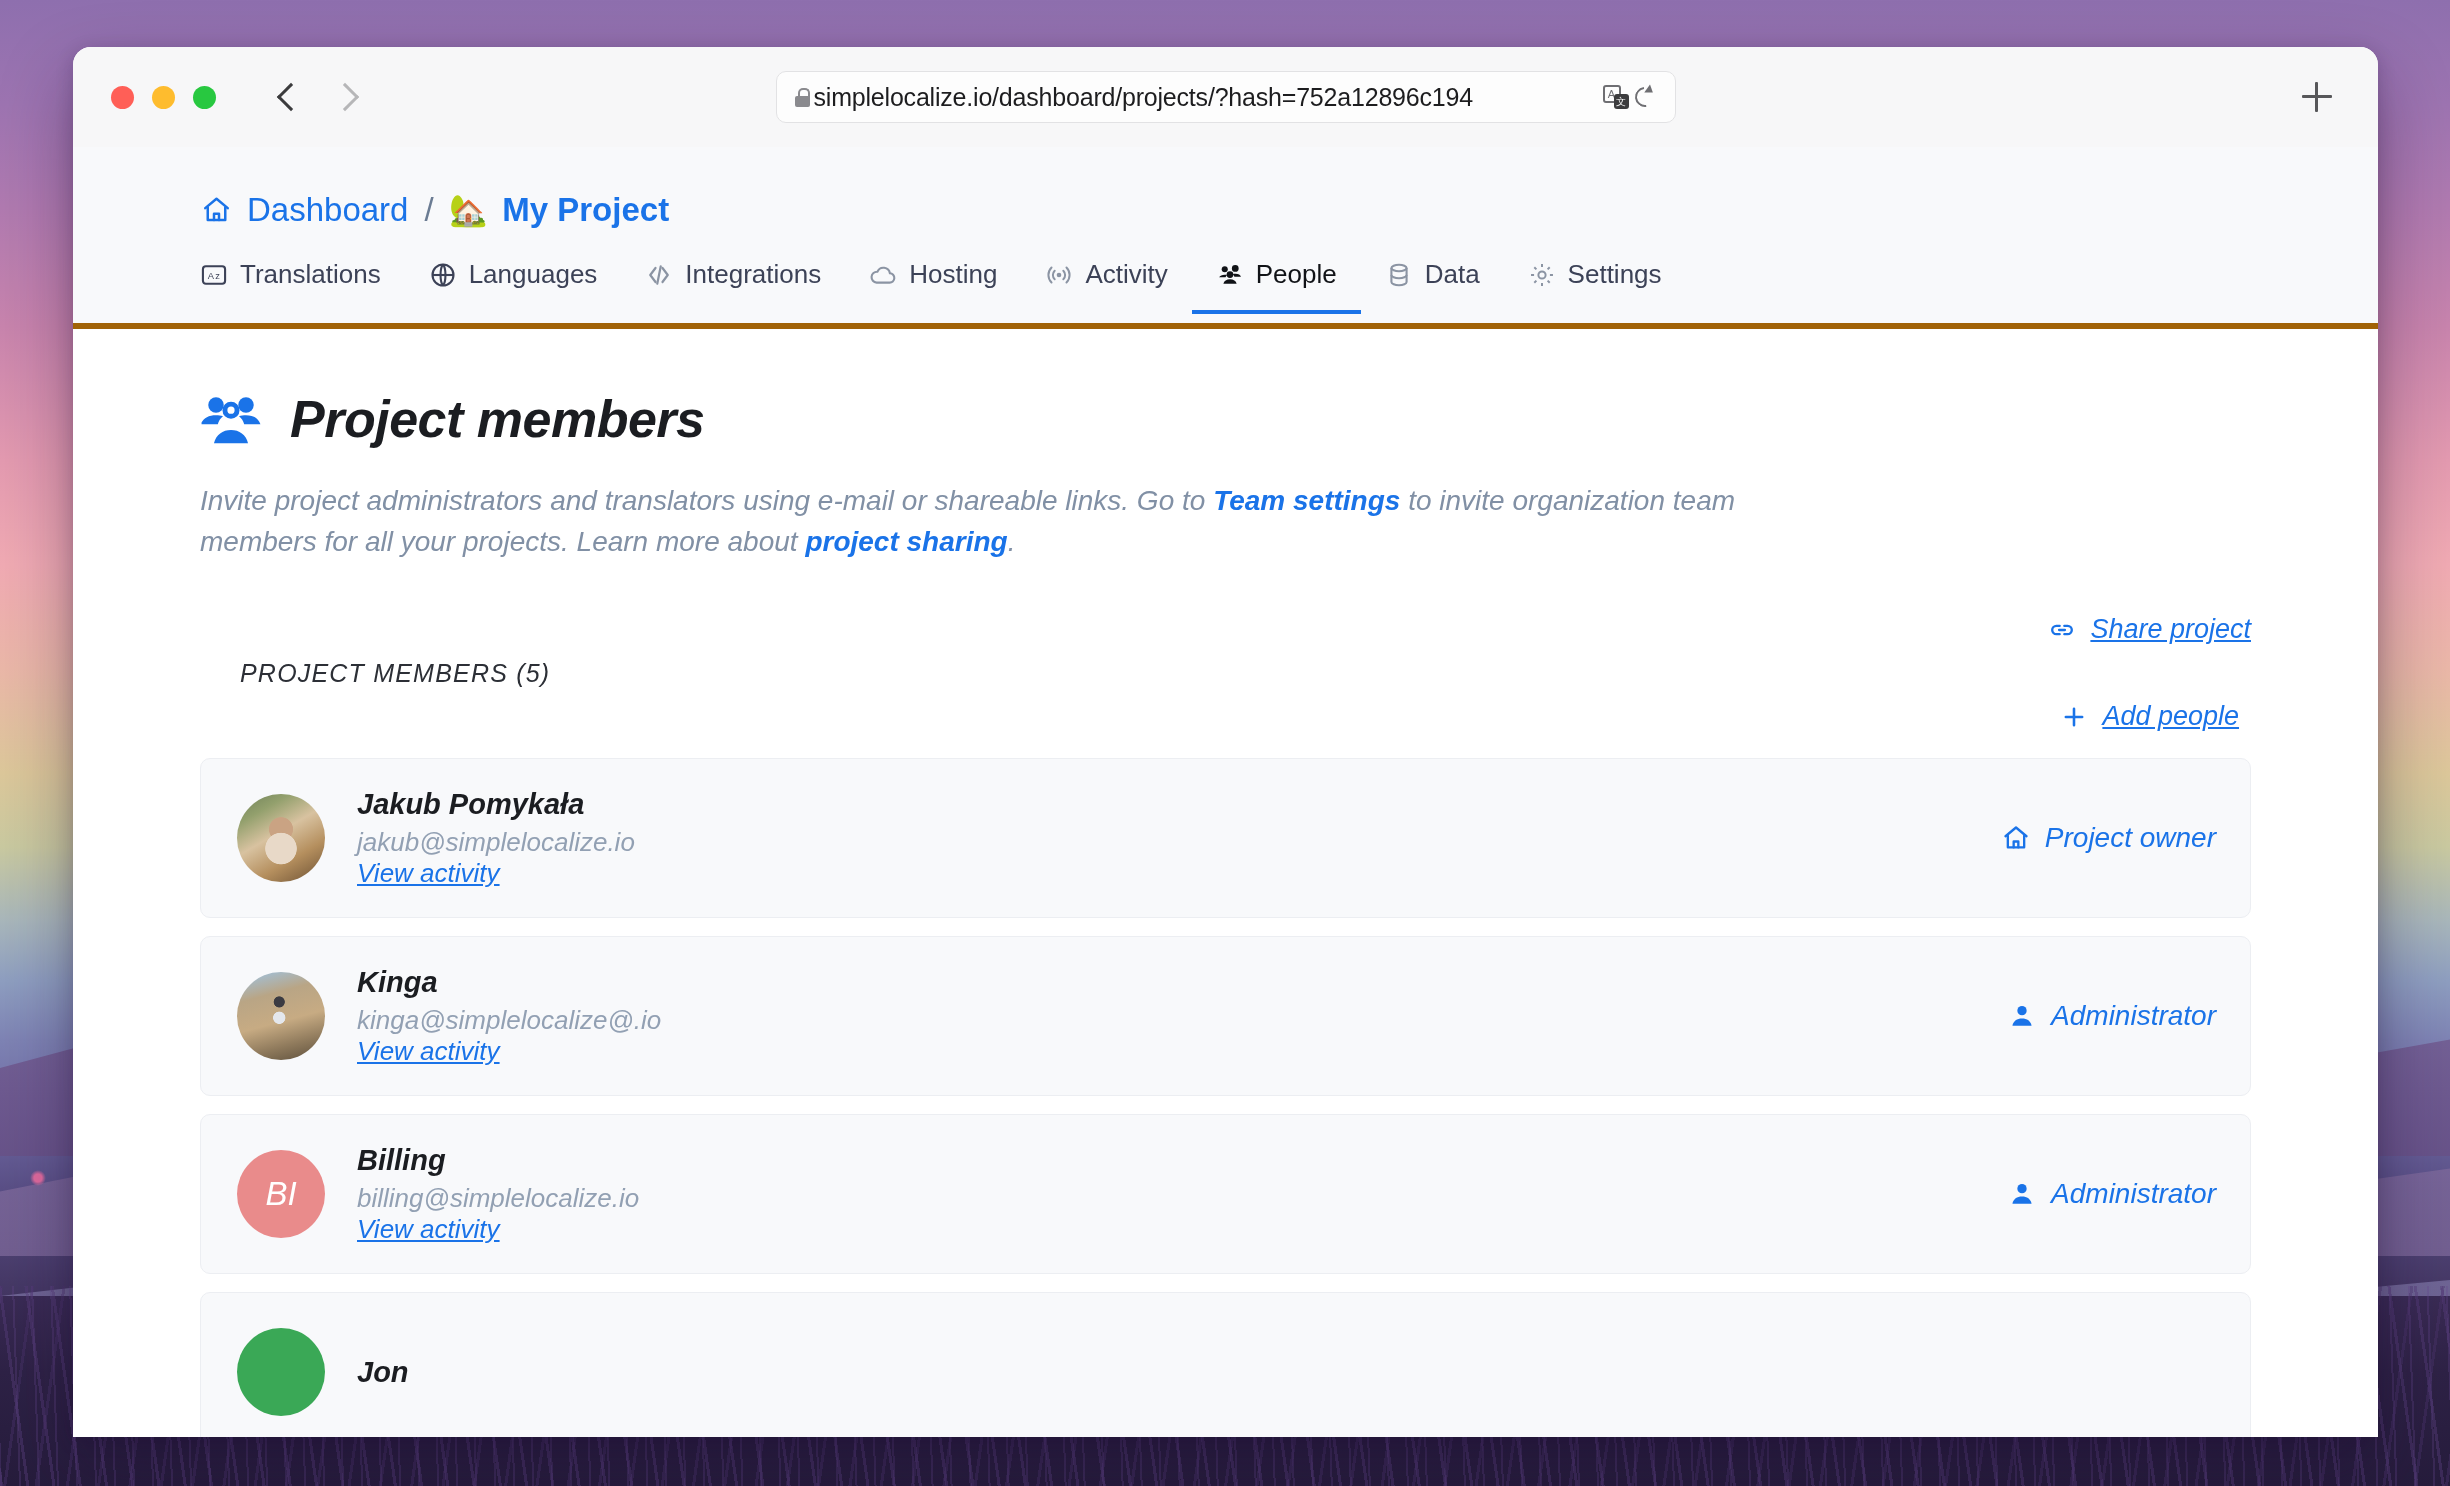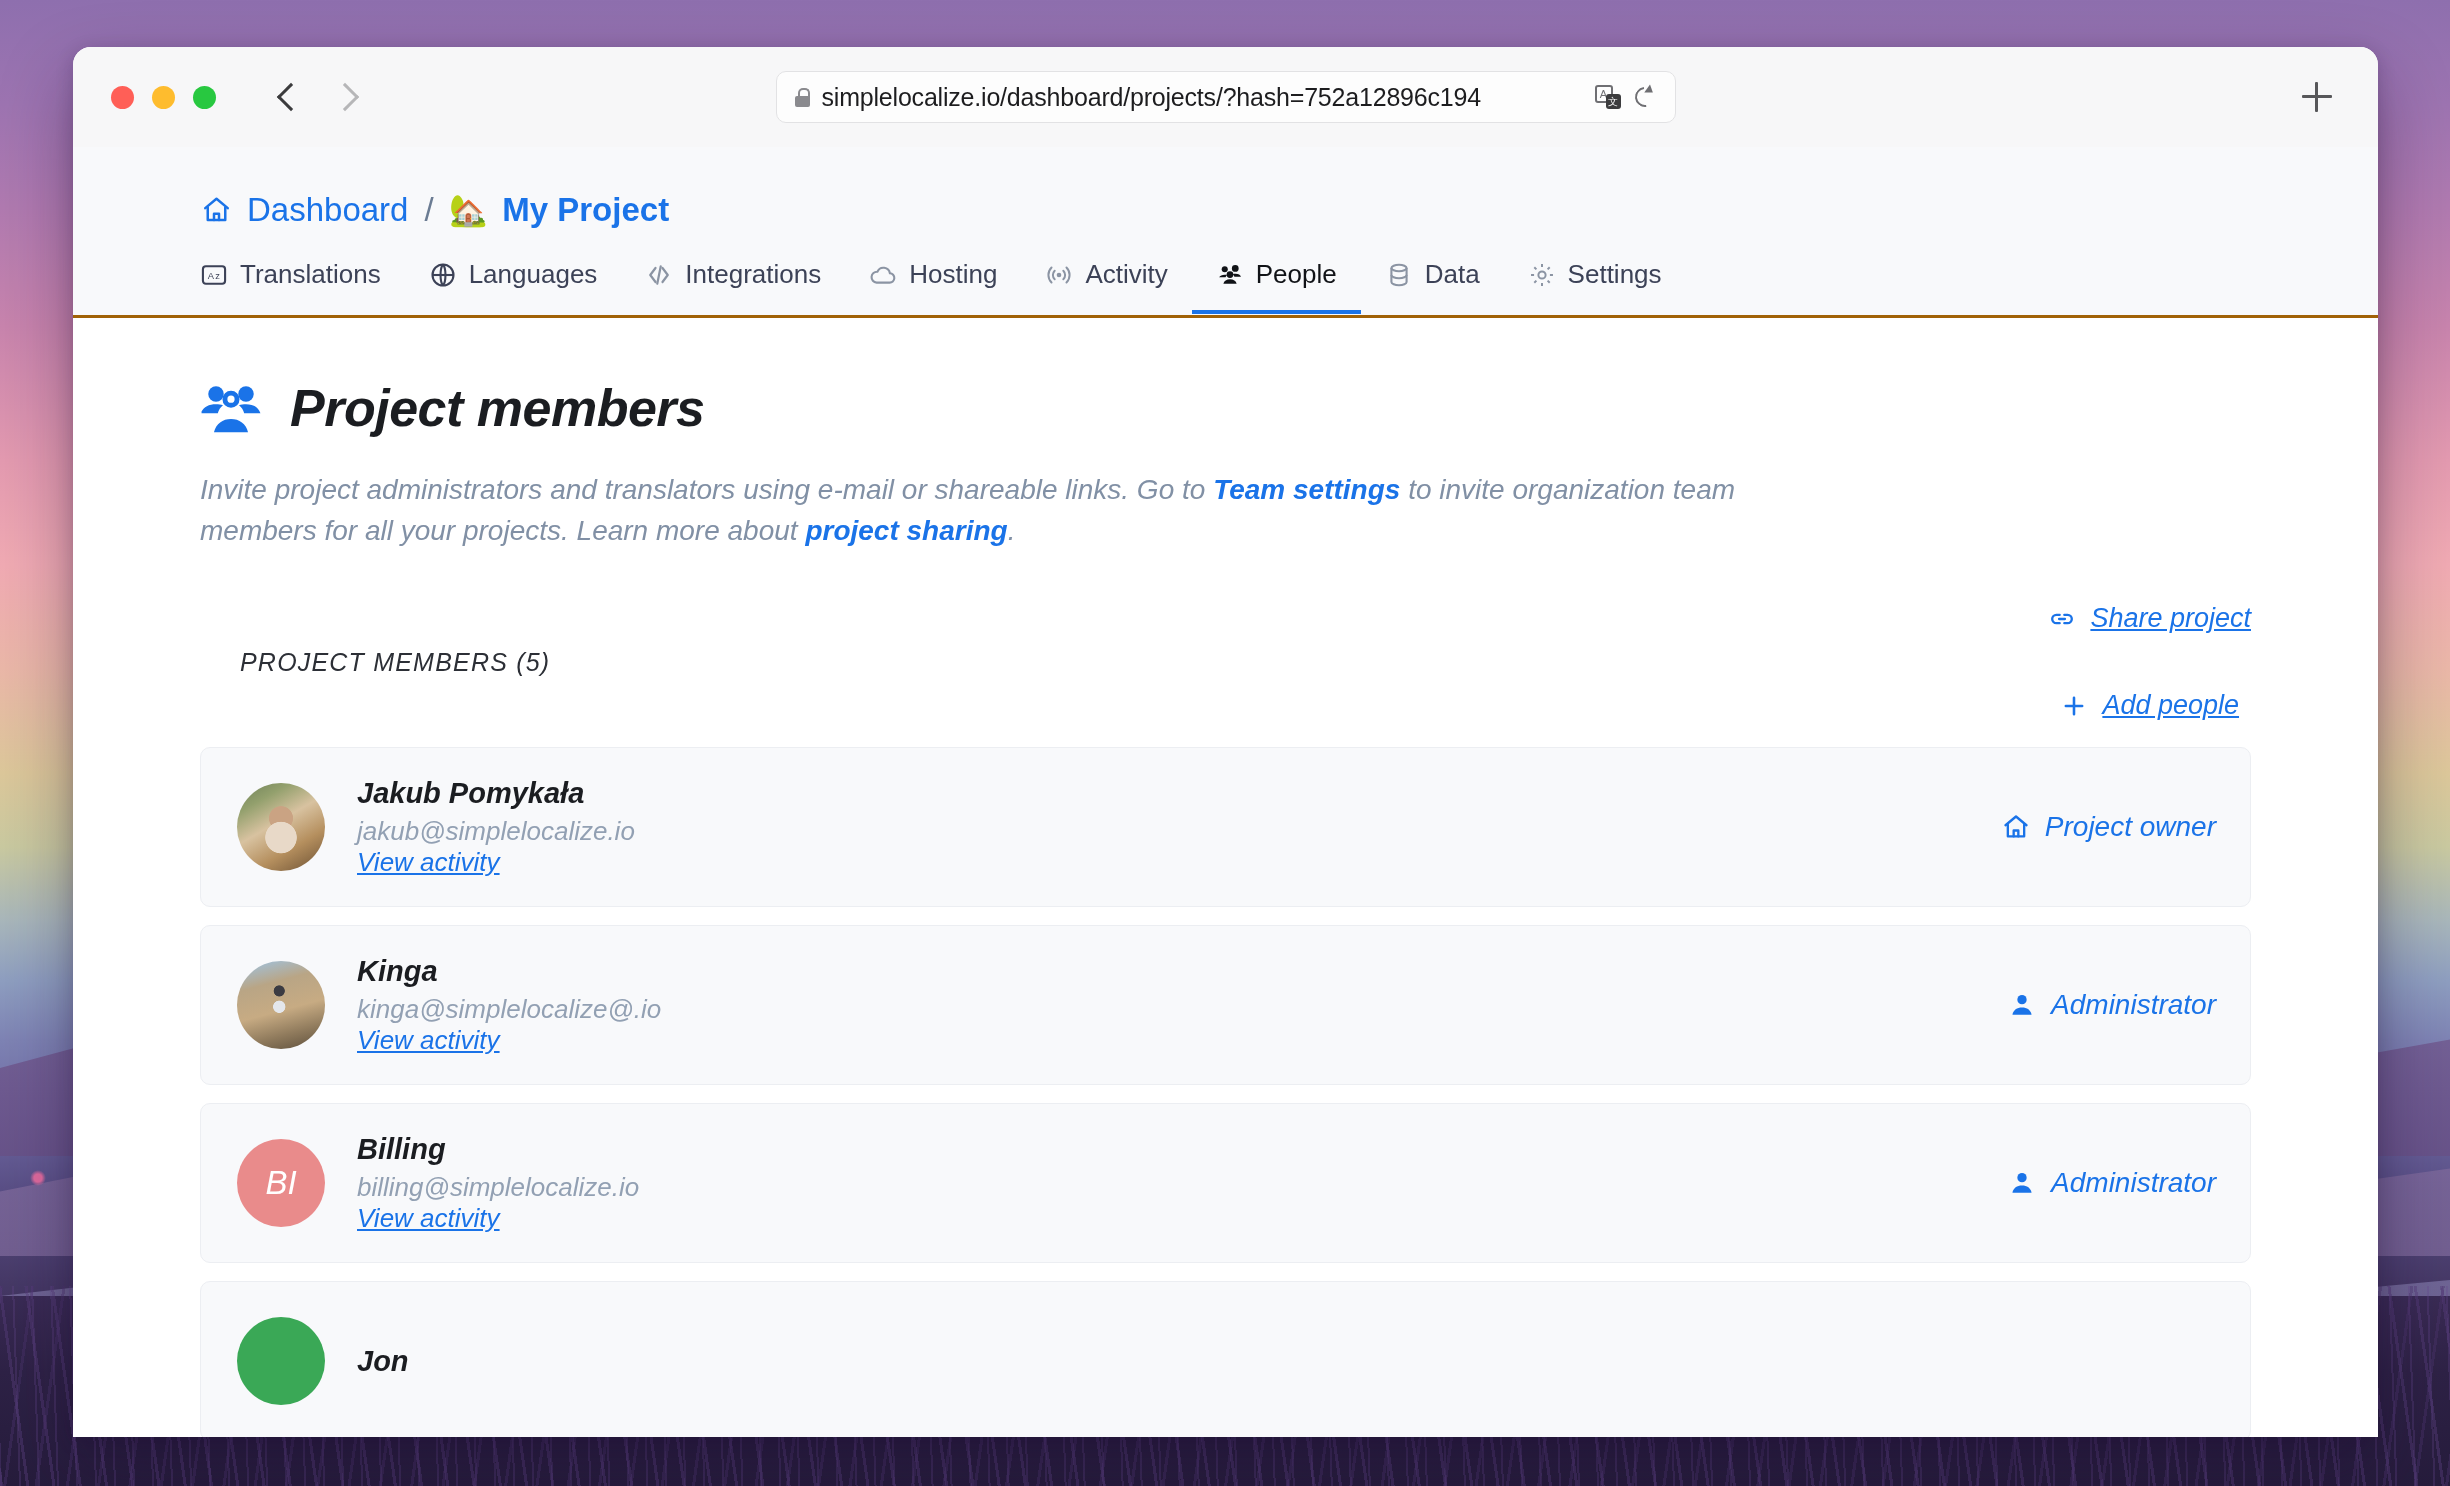--- a/index.html
+++ b/index.html
@@ -148,21 +148,21 @@
     left: 50%;
     transform: translateX(-50%);
     width: 900px;
     height: 52px;
     background: #fdfdfd;
     border: 1px solid #e2e2e4;
     border-radius: 10px;
     display: flex;
     align-items: center;
     padding: 0 18px;
-    gap: 12px;
+    gap: 4px;
   }
   .lock {
     width: 15px; height: 20px; position: relative; flex: 0 0 auto;
   }
   .lock::before {
     content: ""; position: absolute; bottom: 0; left: 0;
     width: 15px; height: 11px; background: #8a8a8e; border-radius: 2px;
   }
   .lock::after {
     content: ""; position: absolute; top: 1px; left: 3.2px;
@@ -215,22 +215,22 @@
   }
   .plus-tab::before, .plus-tab::after {
     content: ""; position: absolute; background: #57575a; border-radius: 1px;
   }
   .plus-tab::before { left: 0; top: 13px; width: 30px; height: 3px; }
   .plus-tab::after { top: 0; left: 13px; height: 30px; width: 3px; }
 
   
   .pagehead {
     background: #f8f9fb;
-    border-bottom: 3px solid #a16207;
-    padding: 0 0 1px 0;
+    border-bottom: 6px solid #a16207;
+    padding: 0 0 9px 0;
     flex: 0 0 auto;
   }
   .breadcrumb {
     display: flex; align-items: center; gap: 14px;
     padding: 44px 0 0 127px;
     font-size: 33px;
     color: #1a73e8;
   }
   .bc-home {
     width: 33px; height: 30px; position: relative; flex: 0 0 auto;

